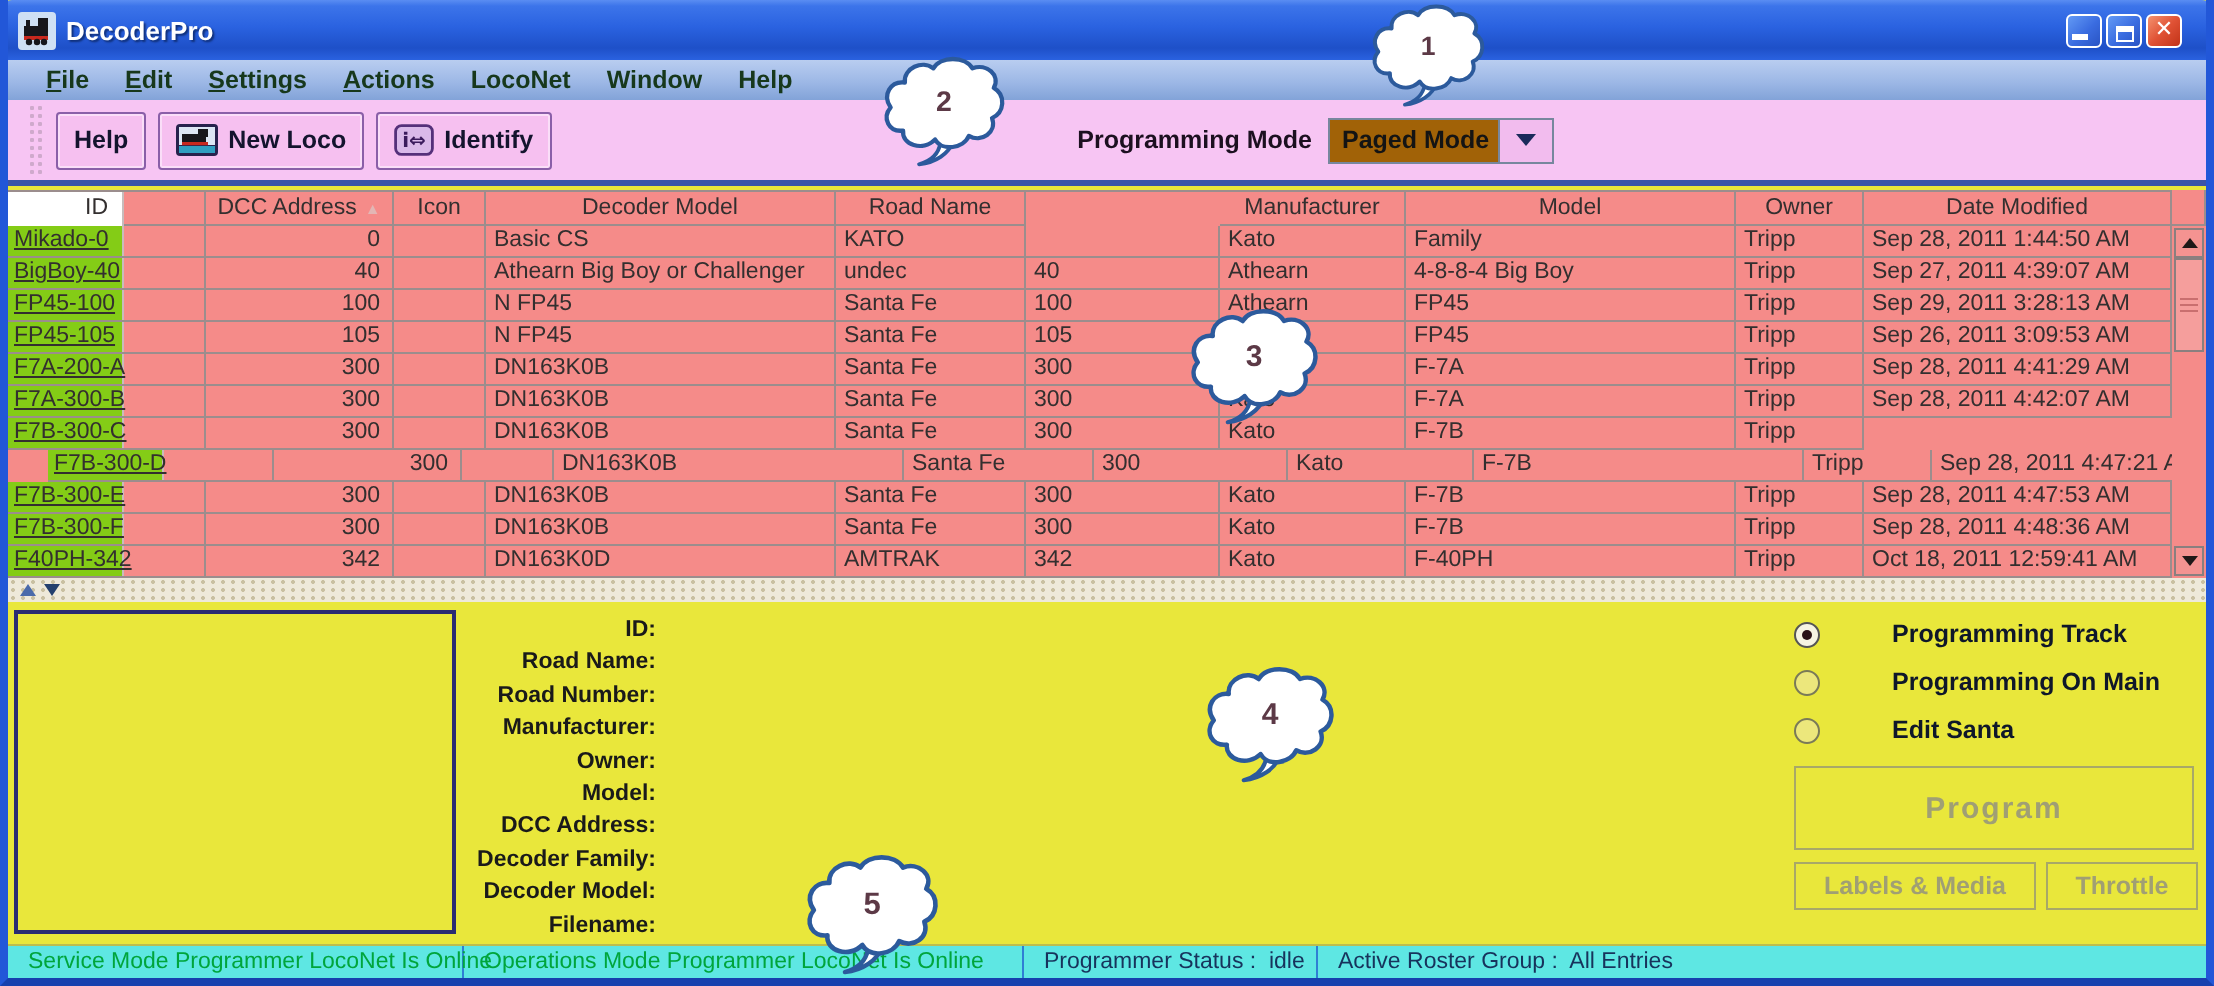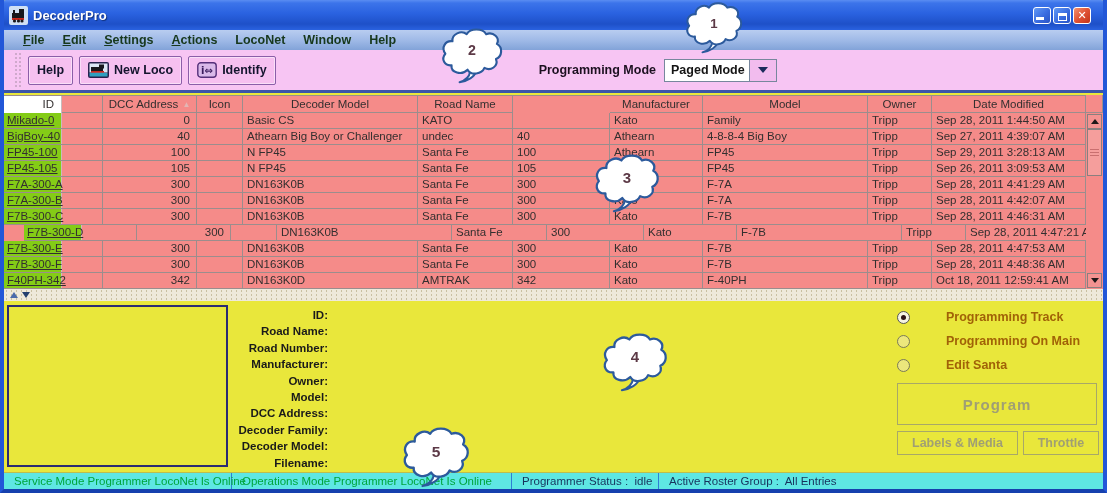--- a/index.html
+++ b/index.html
@@ -48,21 +48,21 @@
     background-image:radial-gradient(circle,#cfa9cc 1px,transparent 1.2px);background-size:4px 4px;}
   .tool-btn{
     height:29px;border:1px solid #8a5fa8;border-radius:2px;background:#f6c0f0;
     box-shadow:inset 0 0 0 1px #fadef8;
     display:flex;align-items:center;gap:5px;padding:0 8px;margin-right:6px;
     font-size:12.5px;font-weight:bold;color:#14142e;cursor:pointer;
   }
   .pm-group{margin-left:auto;margin-right:326px;display:flex;align-items:center;gap:8px;}
   .pm-label{font-size:12.5px;font-weight:bold;color:#1c1020;}
   .combo{display:flex;border:1px solid #77879d;height:23px;cursor:pointer;}
-  .combo-field{width:84px;background:#ffffff;font-size:12.5px;font-weight:bold;color:#141414;
+  .combo-field{width:84px;background:#a16207;font-size:12.5px;font-weight:bold;color:#141414;
     display:flex;align-items:center;padding-left:6px;}
   .combo-arrow{width:27px;background:#f2bcee;border-left:1px solid #77879d;
     display:flex;align-items:center;justify-content:center;}
   .combo-arrow .tri{width:0;height:0;border-left:5px solid transparent;border-right:5px solid transparent;border-top:6px solid #1a2a5a;}
   
   .table-area{position:absolute;left:0;top:95px;width:1082px;height:194px;background:var(--table-salmon,#f58b89);}
   .tr{display:flex;height:16px;}
   .tr.head{height:18px;border-top:1px solid var(--grid-line,#9b8d8d);}
   .td,.th{
     flex:0 0 auto;height:100%;border-right:1px solid var(--grid-line,#9b8d8d);
@@ -101,21 +101,21 @@
   .details{position:absolute;left:0;top:301px;width:1099px;height:171px;background:var(--panel-yellow,#e9e73b);}
   .icon-box{position:absolute;left:3px;top:4px;width:221px;height:162px;border:2px solid #2b2b72;}
   .fields{position:absolute;left:228px;top:6px;width:96px;text-align:right;}
   .field-label{font-size:11.5px;font-weight:bold;color:#1a1a1a;line-height:16.4px;white-space:nowrap;}
   .radios{position:absolute;left:893px;top:4px;}
   .radio-row{display:flex;align-items:center;gap:8px;height:24px;cursor:pointer;}
   .radio{width:13px;height:13px;border-radius:50%;border:1px solid #7a7a58;background:#ece77c;
     display:flex;align-items:center;justify-content:center;}
   .radio.sel{background:#f6f4e2;border-color:#555;}
   .radio.sel::after{content:"";width:5px;height:5px;border-radius:50%;background:#2a1216;}
-  .radio-label{font-size:12.5px;font-weight:bold;color:#a16207;padding-left:28px;}
+  .radio-label{font-size:12.5px;font-weight:bold;color:#0f172a;padding-left:28px;}
   .dbtn{position:absolute;border:1px solid #a8a868;background:transparent;color:#a09f74;
     font-weight:bold;display:flex;align-items:center;justify-content:center;cursor:pointer;
     font-family:inherit;}
   .dbtn.program{left:893px;top:82px;width:200px;height:42px;font-size:15px;letter-spacing:1px;}
   .dbtn.labels{left:893px;top:130px;width:121px;height:24px;font-size:12.5px;}
   .dbtn.throttle{left:1019px;top:130px;width:76px;height:24px;font-size:12.5px;}
   
   .statusbar{position:absolute;left:0;top:472px;width:1099px;height:17px;background:var(--status-cyan,#5ee7e3);
     display:flex;align-items:center;border-top:1px solid #bdbd4e;}
   .status-section{height:100%;display:flex;align-items:center;font-size:11.5px;white-space:pre;
@@ -291,21 +291,21 @@
         <div class="td" style="width: 175px;">N FP45</div>
         <div class="td" style="width: 95px;">Santa Fe</div>
         <div class="td" style="width: 97px;">105</div>
         <div class="td" style="width: 93px;">Athearn</div>
         <div class="td" style="width: 165px;">FP45</div>
         <div class="td" style="width: 64px;">Tripp</div>
         <div class="td" style="width: 154px;">Sep 26, 2011 3:09:53 AM</div>
       </div>
       <div class="tr">
         <div class="td idcell" style="width: 99px;">
-          <span class="id-white">F7A-300-A</span>
+          <span class="id-white">F7A-200-A</span>
         </div>
         <div class="td num" style="width: 94px;">300</div>
         <div class="td" style="width: 46px;"></div>
         <div class="td" style="width: 175px;">DN163K0B</div>
         <div class="td" style="width: 95px;">Santa Fe</div>
         <div class="td" style="width: 97px;">300</div>
         <div class="td" style="width: 93px;">Kato</div>
         <div class="td" style="width: 165px;">F-7A</div>
         <div class="td" style="width: 64px;">Tripp</div>
         <div class="td" style="width: 154px;">Sep 28, 2011 4:41:29 AM</div>
@@ -329,21 +329,20 @@
           <span class="id-white">F7B-300-C</span>
         </div>
         <div class="td num" style="width: 94px;">300</div>
         <div class="td" style="width: 46px;"></div>
         <div class="td" style="width: 175px;">DN163K0B</div>
         <div class="td" style="width: 95px;">Santa Fe</div>
         <div class="td" style="width: 97px;">300</div>
         <div class="td" style="width: 93px;">Kato</div>
         <div class="td" style="width: 165px;">F-7B</div>
         <div class="td" style="width: 64px;">Tripp</div>
-        <div class="td" style="width: 154px;">Sep 28, 2011 4:46:31 AM</div>
       </div>
       <div class="tr">
         <div class="td idcell" style="width: 113px; margin-left: 20px;">
           <span class="id-white">F7B-300-D</span>
         </div>
         <div class="td num" style="width: 94px;">300</div>
         <div class="td" style="width: 46px;"></div>
         <div class="td" style="width: 175px;">DN163K0B</div>
         <div class="td" style="width: 95px;">Santa Fe</div>
         <div class="td" style="width: 97px;">300</div>

